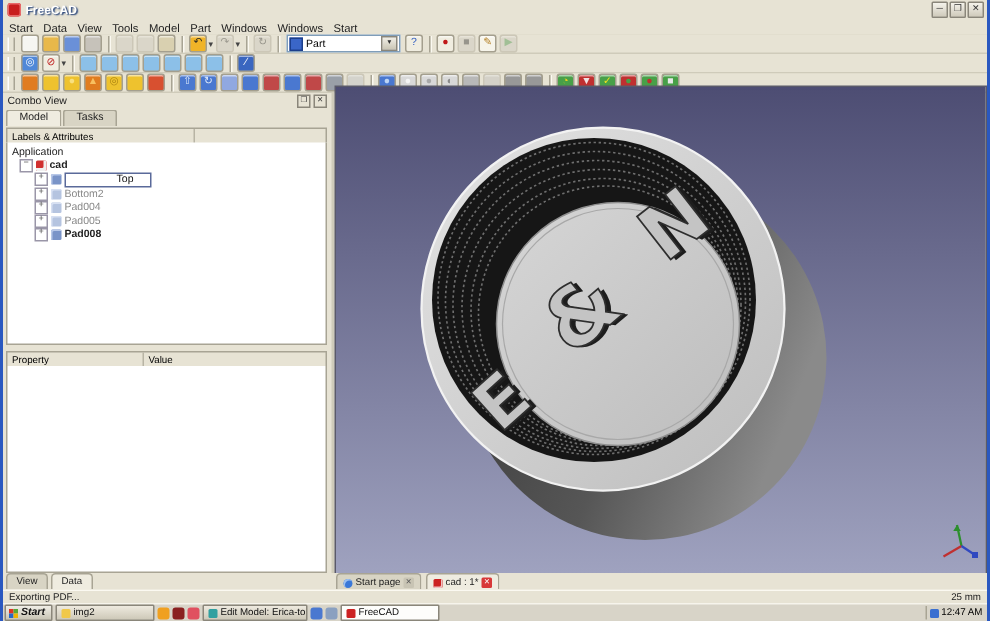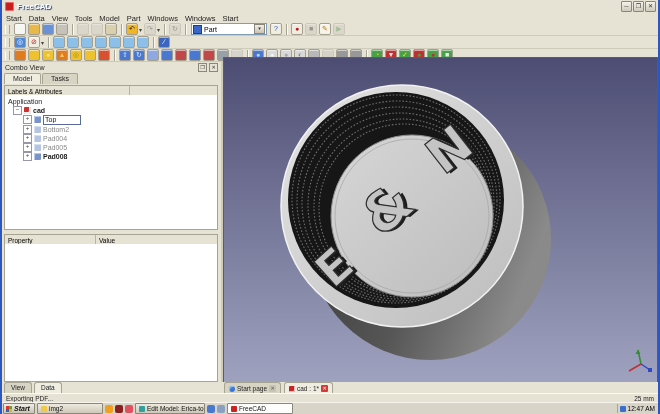--- a/index.html
+++ b/index.html
@@ -60,22 +60,22 @@
     border:1px solid #a8a494;border-top:none;overflow:hidden;font-size:7px;color:#222;}
   .trow{position:absolute;left:0;right:0;height:9px;display:flex;align-items:center;}
   .expander{width:7px;height:7px;border:1px solid #9a96a8;background:#fff;font-size:6px;line-height:5px;
     text-align:center;color:#444;margin-right:2px;flex:0 0 auto;}
   .expander.plus::before{content:"+";} .expander.minus::before{content:"−";}
   .nodeicon{width:7px;height:7px;border-radius:1px;margin-right:2px;flex:0 0 auto;}
   .nodeicon.doc{background:#d03030;box-shadow:inset -2px -2px 0 #f0f0f0;}
   .nodeicon.part{background:#7a94c8;box-shadow:inset 1px 1px 0 #b8c8e8;}
   .nodeicon.part.dim{opacity:.55;}
   .bold{font-weight:bold;}
-  .editbox{width:34px;height:8px;border:1px solid #5a6a9a;font-size:7px;padding:0 1px;
-    font-family:"Liberation Sans",sans-serif;background:#fff;color:#111;}
+  .editbox{width:34px;height:8px;border:1px solid #5a6a9a;font-size:7px;padding:0 11px;
+    font-family:"Liberation Sans",sans-serif;background:#fff;color:#111;text-align:right;}
   .splitterh{position:absolute;left:2px;right:3px;top:169px;height:3px;background:#e7e3d4;}
   .prophead{position:absolute;left:2px;right:3px;top:172px;height:10px;border:1px solid #a8a494;
     background:#e7e3d4;display:flex;font-size:6.5px;}
   .prophead .c1{width:84px;border-right:1px solid #b8b4a4;padding:0 3px;display:flex;align-items:center;}
   .prophead .c2{flex:1;padding:0 3px;display:flex;align-items:center;}
   .propbody{position:absolute;left:2px;right:3px;top:182px;bottom:1px;background:#fff;
     border:1px solid #a8a494;border-top:none;}
   
   .viewport{position:absolute;left:221px;top:57px;right:0;bottom:31px;
     background:linear-gradient(#4d4d73,#9fa2bf);border:1px solid #5a5a6a;overflow:hidden;}

